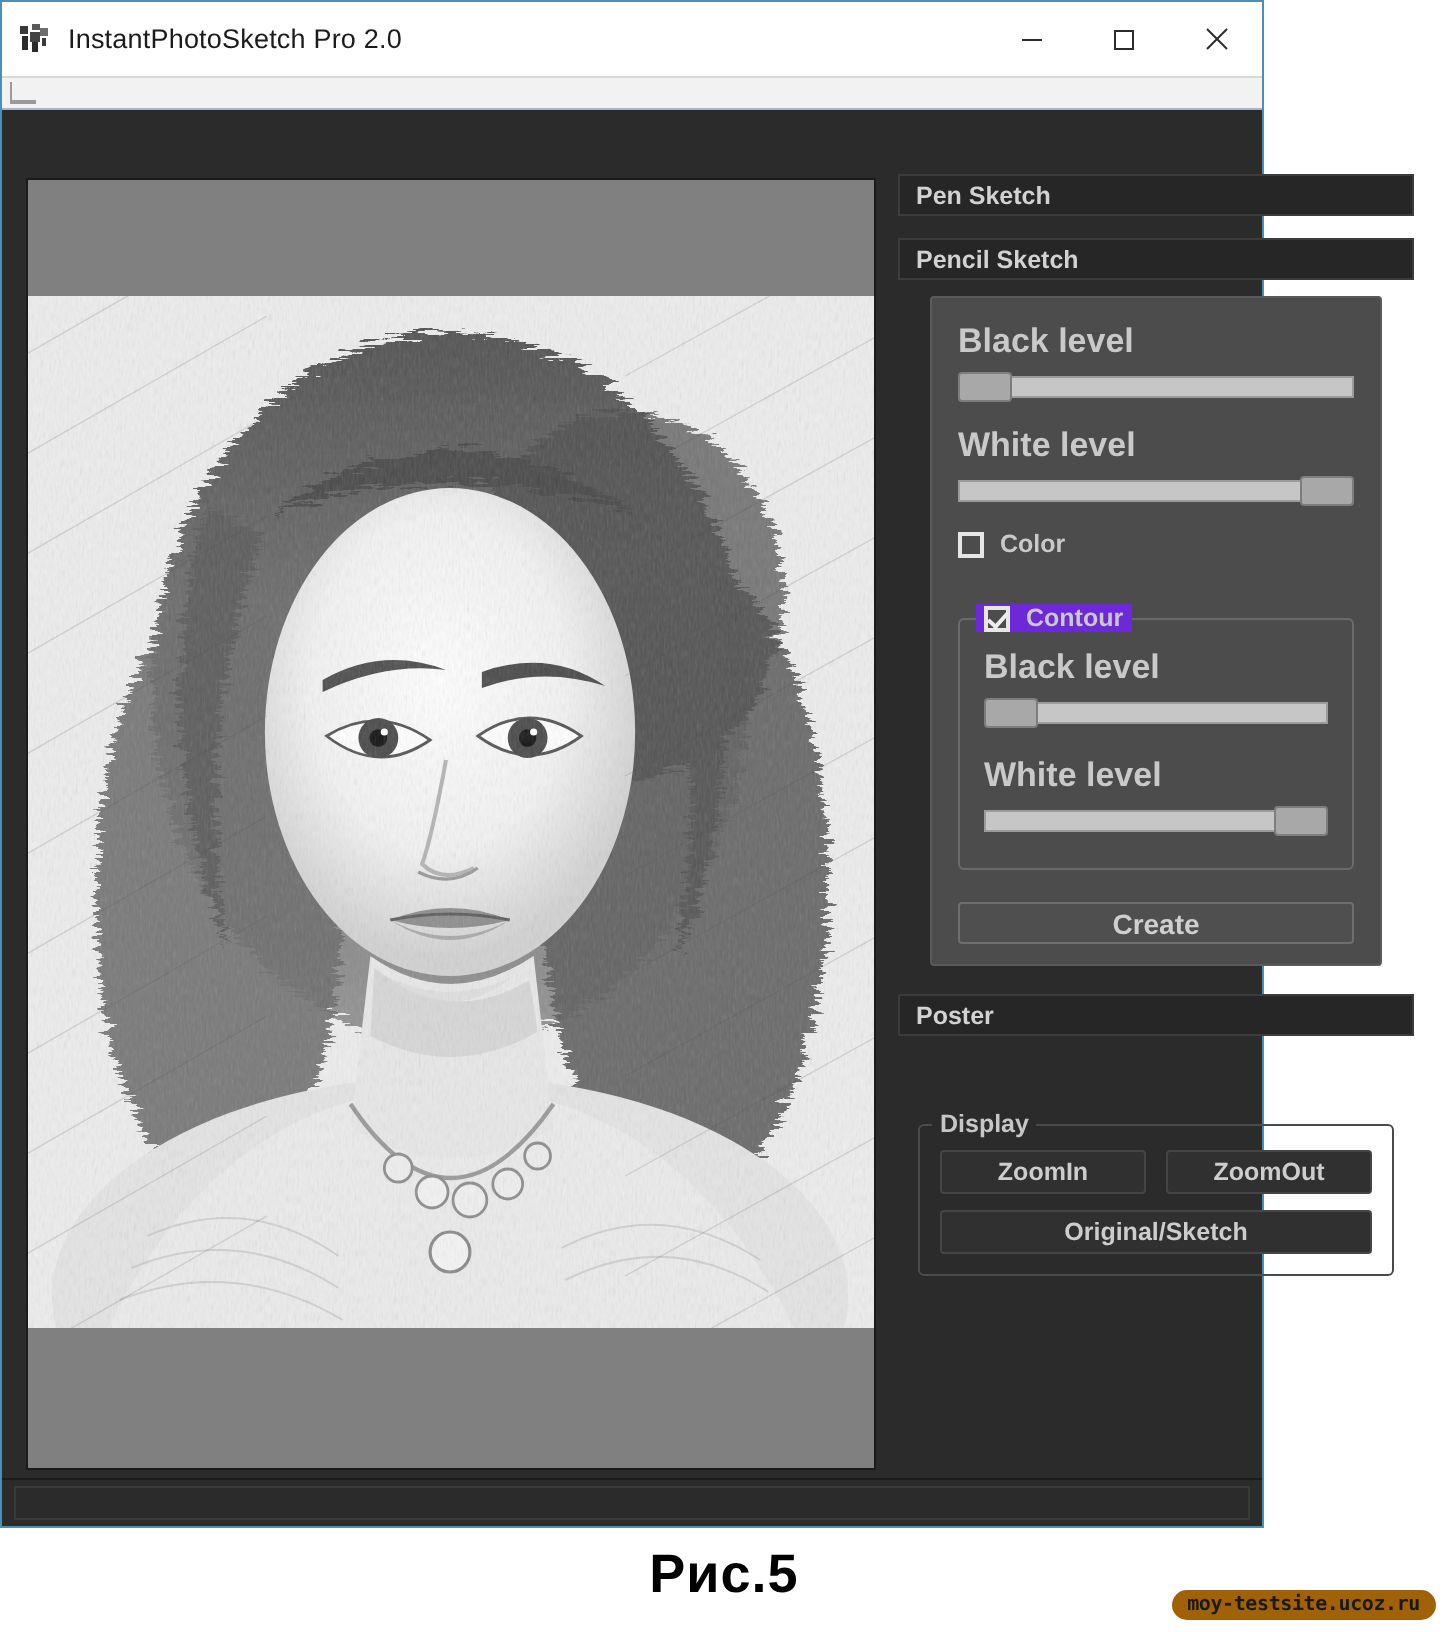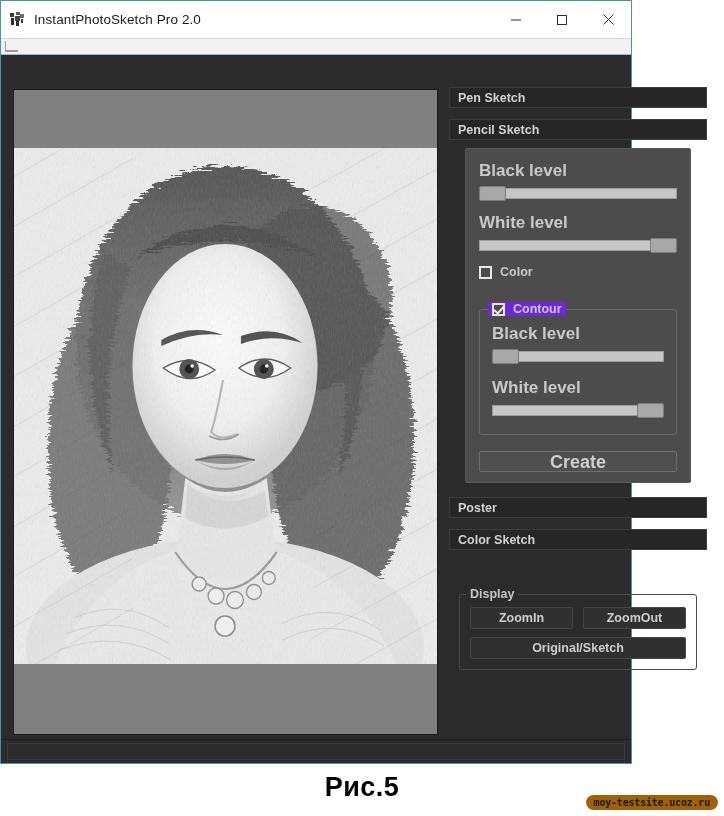--- a/index.html
+++ b/index.html
@@ -277,21 +277,21 @@
     display: flex;
     align-items: center;
   }
 
   
   .btn {
     background: #4f4f4f;
     border: 1px solid #6e6e6e;
     border-radius: 2px;
     color: #cfcfcf;
-    font-size: 18px;
+    font-size: 14px;
     text-align: center;
     line-height: 20px;
     height: 21px;
     cursor: default;
     box-sizing: border-box;
   }
   #create-button {
     margin-top: 16px;
   }
 
@@ -583,21 +583,20 @@
             <div class="track"></div>
             <div class="thumb"></div>
           </div>
         </div>
 
         <div class="btn" id="create-button">Create</div>
       </div>
 
       <div class="section-header" style="margin-top:14px;">Poster</div>
 
-      <div class="section-header" style="margin-top:11px;">Color Sketch</div>
 
       <div id="display-group" style="margin-top:44px;">
         <div id="display-caption">Display</div>
         <div id="display-row">
           <div class="btn-dark">ZoomIn</div>
           <div class="btn-dark">ZoomOut</div>
         </div>
         <div class="btn-dark" id="original-sketch-button">Original/Sketch</div>
       </div>
 

